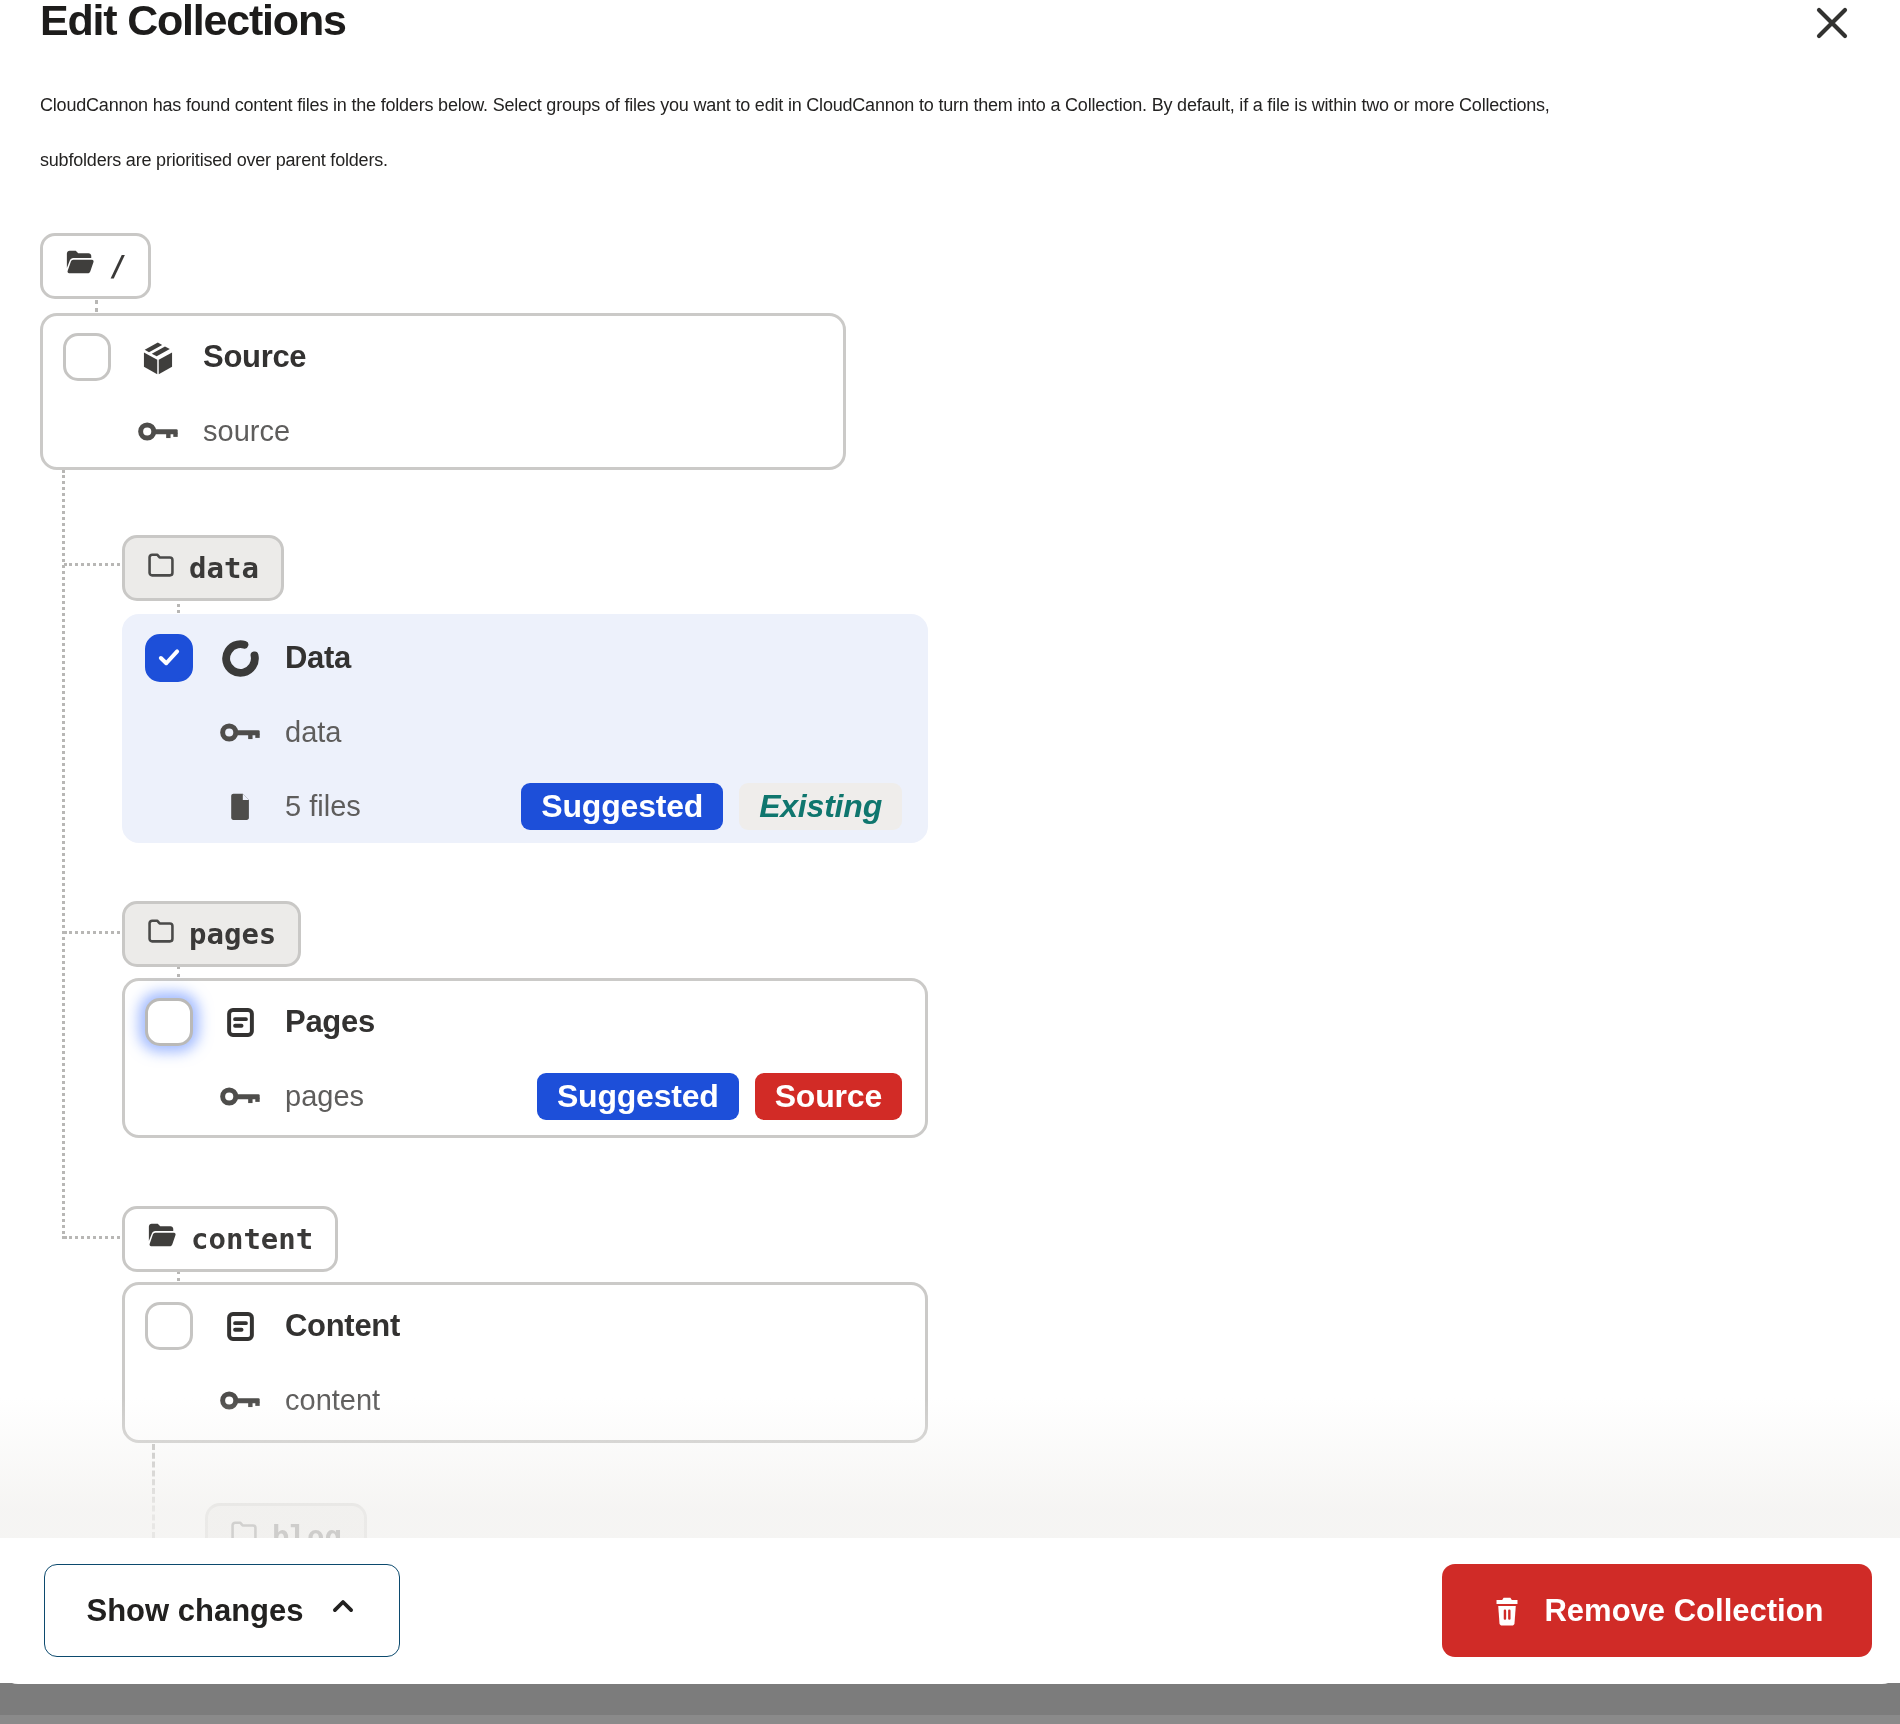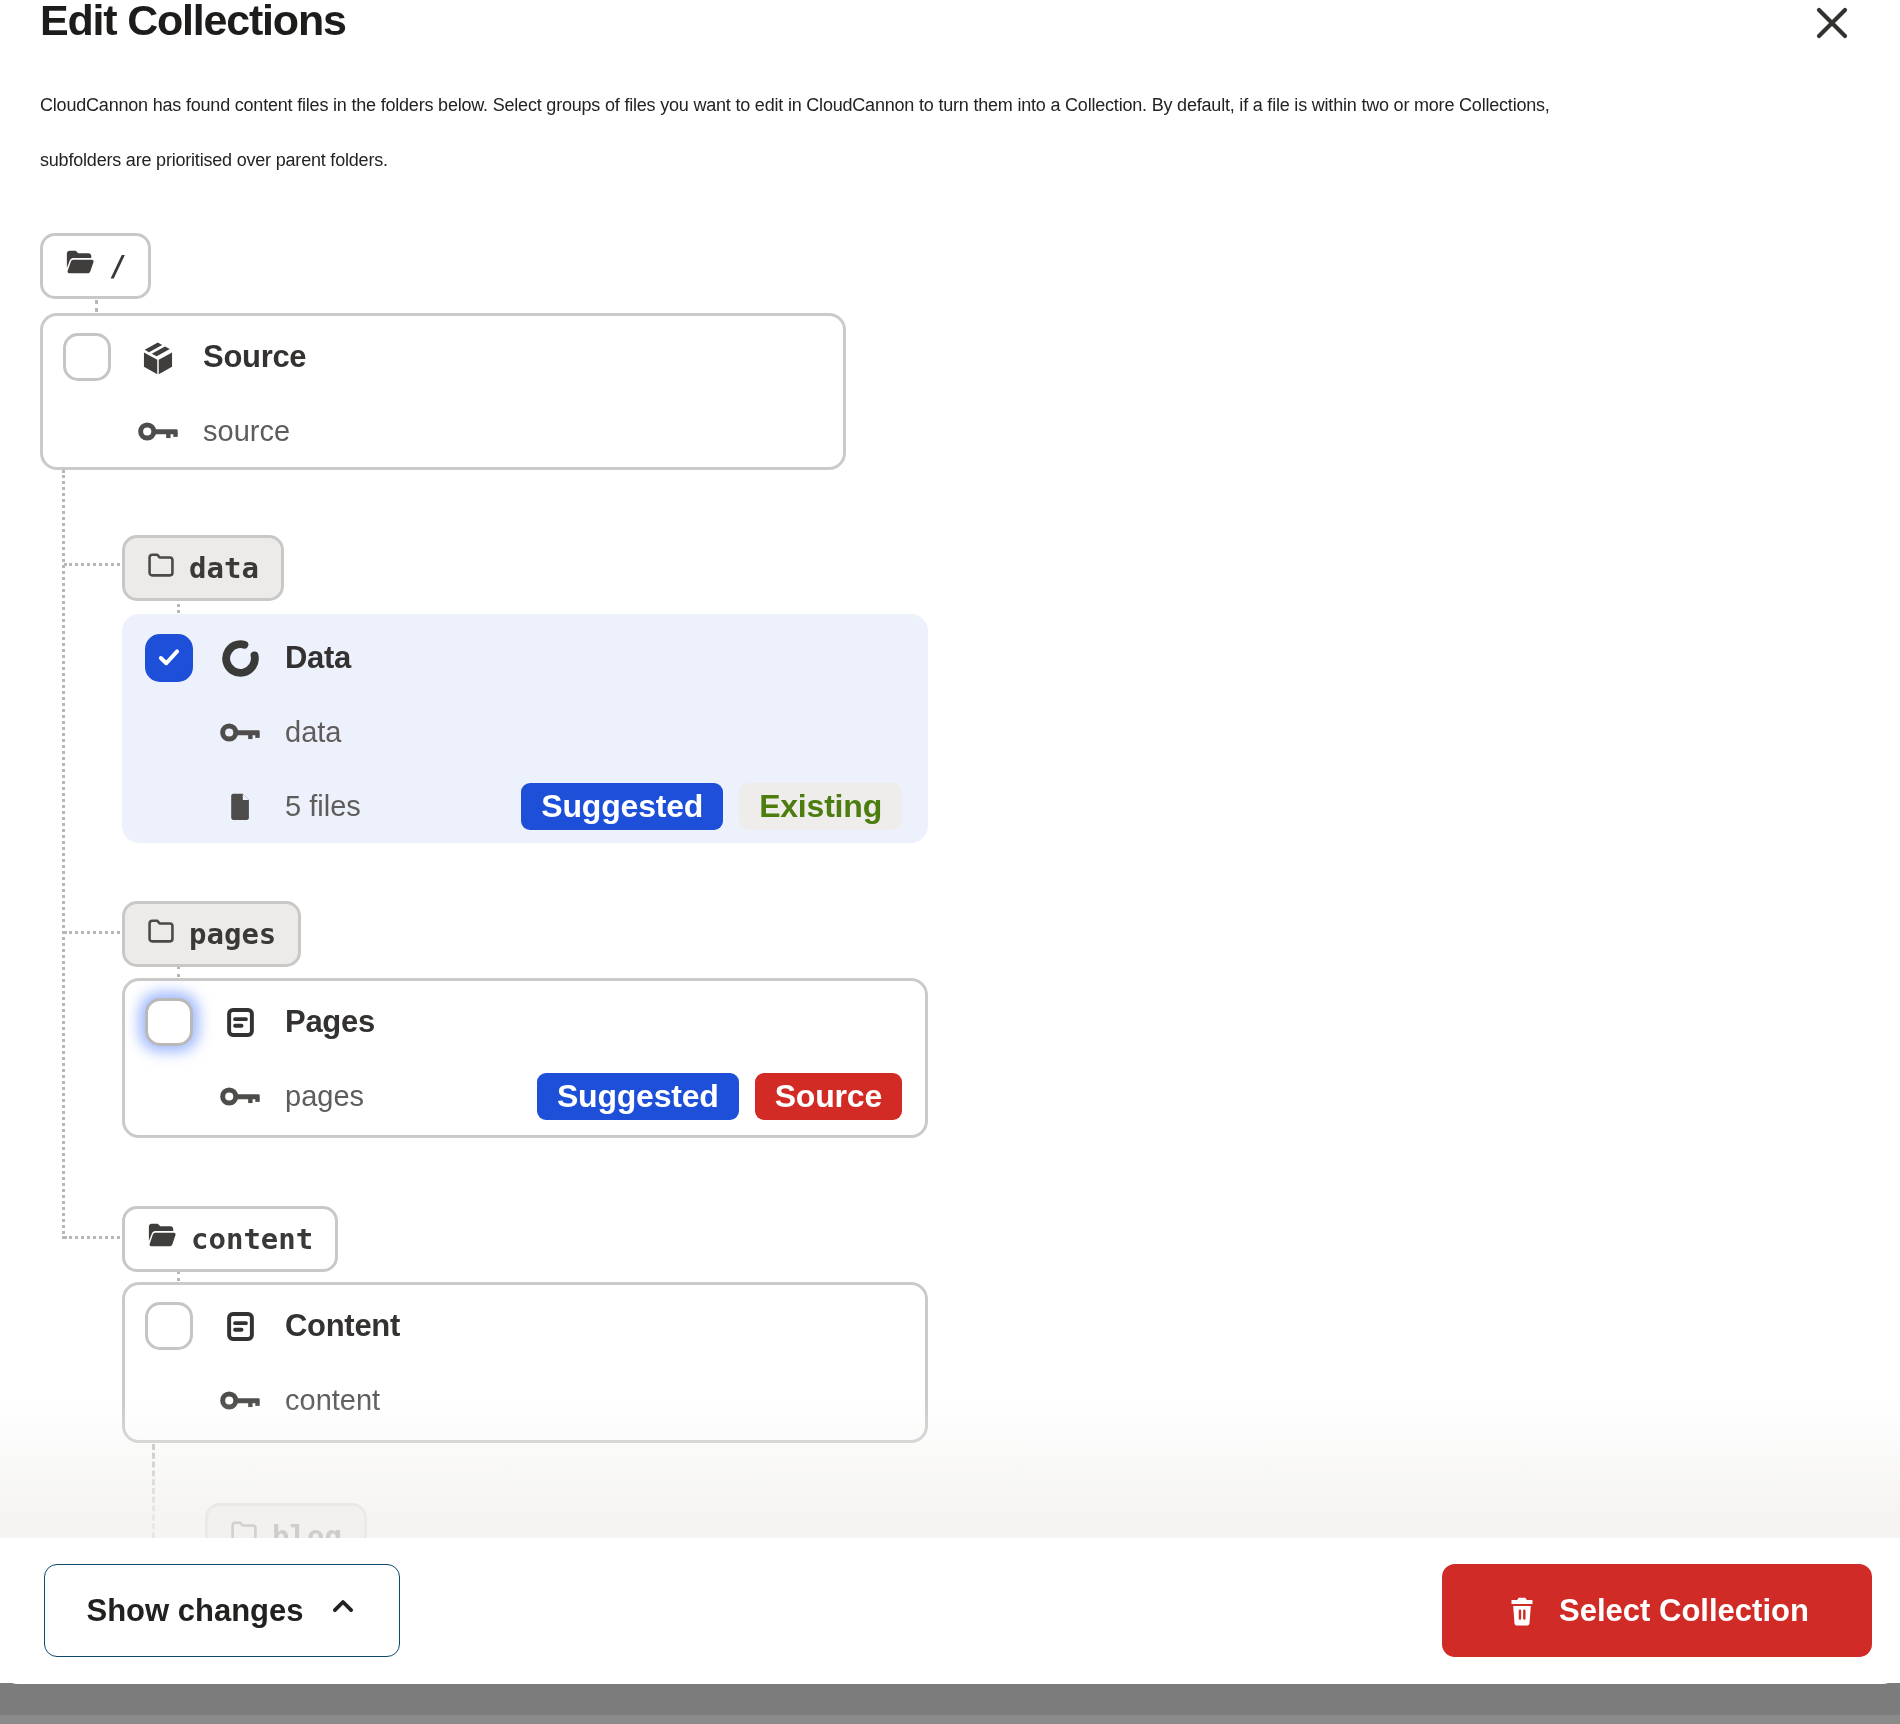--- a/index.html
+++ b/index.html
@@ -39,21 +39,21 @@
   .cb.checked{background:#1d4fd9;border-color:#1d4fd9;}
   .cb.focused{border-color:#bab9b7;box-shadow:0 0 14px 6px rgba(84,129,255,.55);}
   .icw{width:46px;margin-right:22px;flex:none;display:flex;justify-content:center;align-items:center;}
   .sp{width:72px;flex:none;}
   .card-title{font-size:31px;font-weight:bold;letter-spacing:-0.3px;color:#333231;}
   .key-text,.files-text{font-size:29px;color:#5e5d5c;}
   .badges{margin-left:auto;display:flex;gap:16px;}
   .badge{height:47px;padding:0 20px;display:inline-flex;align-items:center;border-radius:9px;
          font-size:32px;font-weight:bold;letter-spacing:-0.2px;border:none;text-align:center;}
   .badge.blue{background:#1d4fd9;color:#fff;}
-  .badge.gray{background:#efedeb;color:#4d7c0f;}
+  .badge.gray{background:#efedeb;color:#0f766e;font-style:italic;}
   .badge.red{background:#d22b26;color:#fff;cursor:pointer;}
 
   
   .chip-root{left:40px;top:233px;}
   .card-source{left:40px;top:313px;height:157px;}
   .chip-data{left:122px;top:535px;}
   .card-data{left:122px;top:614px;height:229px;}
   .chip-pages{left:122px;top:901px;}
   .card-pages{left:122px;top:978px;height:160px;}
   .chip-content{left:122px;top:1206px;}
@@ -294,19 +294,19 @@
     </button>
     <button class="btn btn-remove">
       <span style="display:flex;">
         <svg viewBox="0 0 24 24" width="34" height="34" fill="#fff">
           <path d="M9.6 2.6h4.8l1 1.7h4v2.7H4.6V4.3h4z"></path>
           <path d="M5.8 8.5h12.4l-.9 12.1c-.1 1-.9 1.7-1.9 1.7H8.6c-1 0-1.8-.7-1.9-1.7z"></path>
           <rect x="9.7" y="11" width="1.7" height="7.2" rx=".8" fill="#d02b27"></rect>
           <rect x="12.8" y="11" width="1.7" height="7.2" rx=".8" fill="#d02b27"></rect>
         </svg>
       </span>
-      <span>Select Collection</span>
+      <span>Remove Collection</span>
     </button>
   </div>
 
   <div class="bottombar"></div>
 
 </div>
 
 </body></html>

